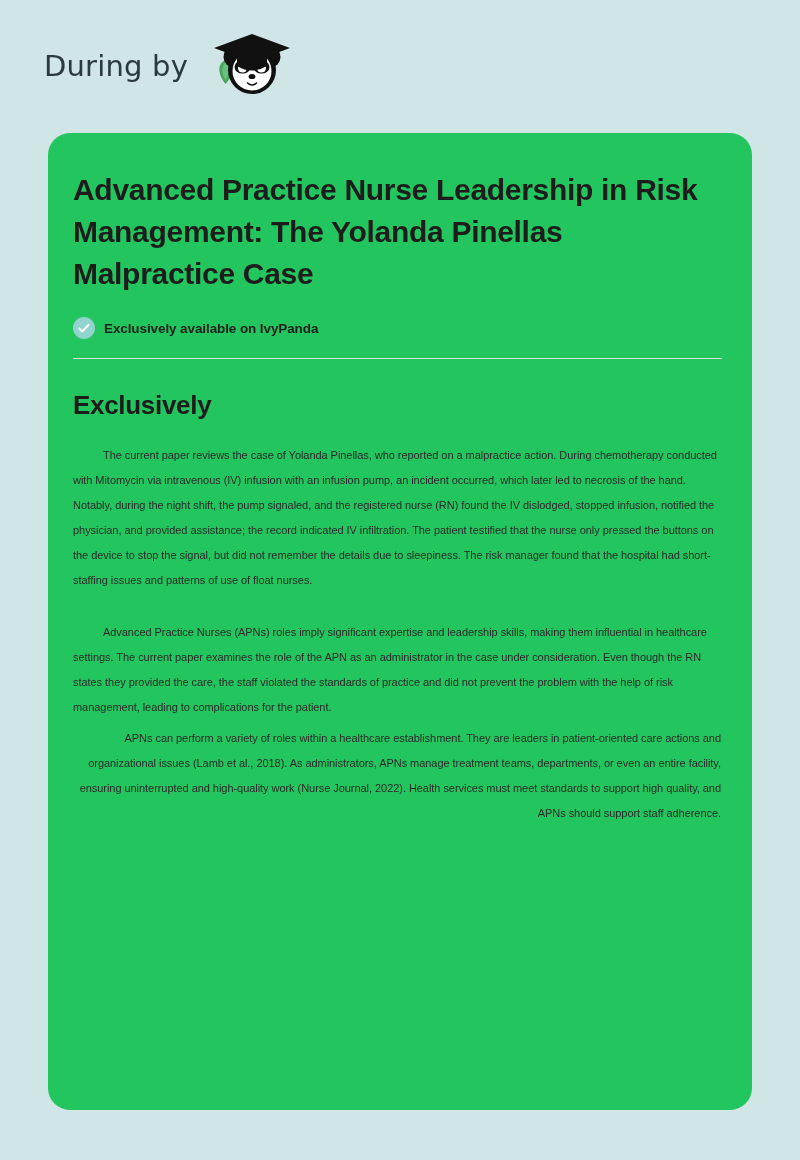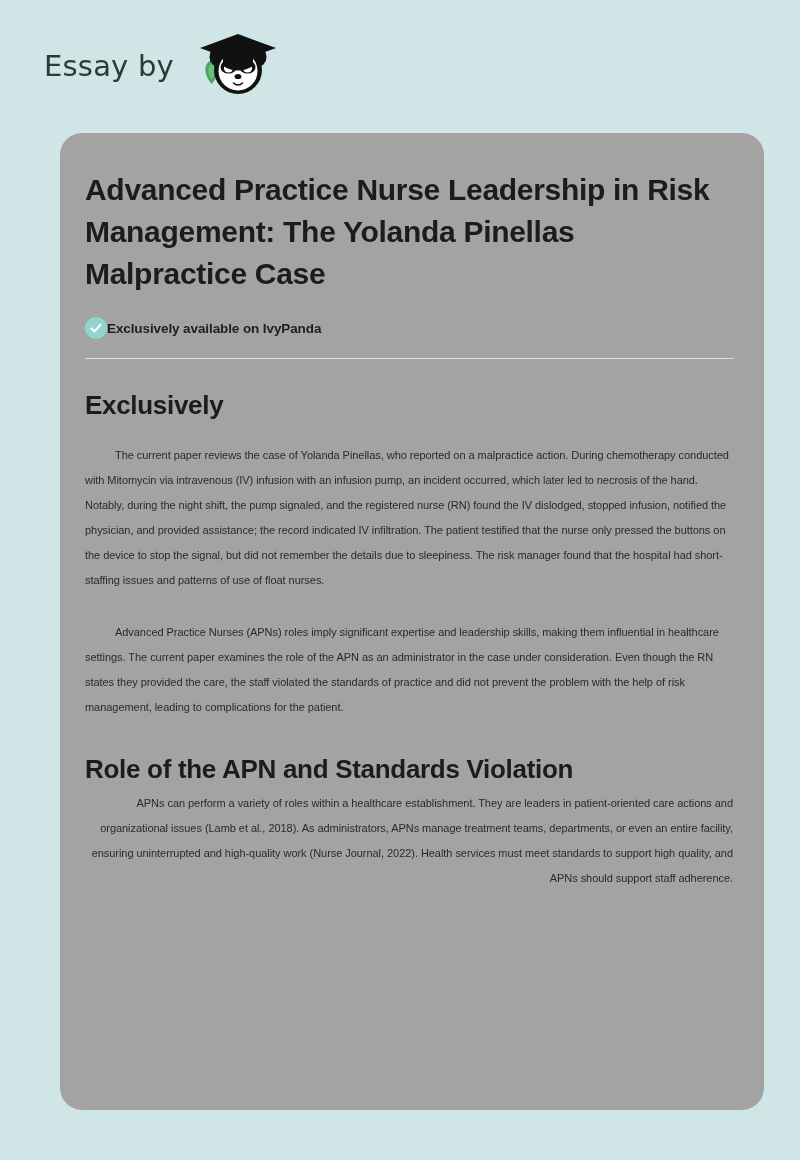--- a/index.html
+++ b/index.html
@@ -58,25 +58,25 @@
   .brand-wordmark .reg {
     font-size: 16px;
     vertical-align: super;
     font-weight: 700;
     line-height: 0;
   }
 
   
   .paper-card {
     position: absolute;
-    left: 60px;
+    left: 48px;
     top: 133px;
     width: 704px;
     height: 977px;
-    background: #a3a3a3;
+    background: #22c55e;
     border-radius: 22px;
     box-sizing: border-box;
     padding: 36px 30px 0 25px;
     overflow: hidden;
   }
   .paper-inner {
     padding: 0 0 0 0;
   }
 
   .doc-title {
@@ -86,20 +86,21 @@
     font-weight: 700;
     color: #1c1c1c;
     letter-spacing: -0.3px;
     margin: 0 0 0 0;
     max-width: 646px;
   }
 
   .exclusive-badge {
     display: flex;
     align-items: center;
+    gap: 9px;
     margin-top: 22px;
   }
   .badge-check-icon {
     width: 22px;
     height: 22px;
     border-radius: 50%;
     background: #91d3cd;
     display: flex;
     align-items: center;
     justify-content: center;
@@ -146,21 +147,21 @@
   }
   .body-paragraph.p-first { margin-top: 22px; }
   .body-paragraph.p-next  { margin-top: 27px; }
   .body-paragraph.p-after-heading { margin-top: 6px; text-align: right; }
 </style>
 </head>
 <body>
 
 <div class="brand-header">
   <div class="brand-lockup">
-    <span class="brand-essay-by">Essay by</span>
+    <span class="brand-essay-by">During by</span>
 
     <span class="brand-logo-mark">
       <svg viewBox="0 0 96 74" width="96" height="74" aria-hidden="true">
 
         <g>
           <rect x="20.5" y="17" width="2.2" height="22" fill="#4aa55e"></rect>
           <path d="M21.6 30 C14 33 12.5 43 21.6 54 C30.7 43 29.2 33 21.6 30 Z" fill="#4aa55e"></path>
           <path d="M21.6 32.5 C17.5 36 17 43 21.6 50 C26.2 43 25.7 36 21.6 32.5 Z" fill="#69c37f"></path>
         </g>
 
@@ -204,18 +205,17 @@
     </div>
 
     <div class="title-divider"></div>
 
     <h2 class="section-heading first">Exclusively</h2>
 
     <p class="body-paragraph p-first">The current paper reviews the case of Yolanda Pinellas, who reported on a malpractice action. During chemotherapy conducted with Mitomycin via intravenous (IV) infusion with an infusion pump, an incident occurred, which later led to necrosis of the hand. Notably, during the night shift, the pump signaled, and the registered nurse (RN) found the IV dislodged, stopped infusion, notified the physician, and provided assistance; the record indicated IV infiltration. The patient testified that the nurse only pressed the buttons on the device to stop the signal, but did not remember the details due to sleepiness. The risk manager found that the hospital had short-staffing issues and patterns of use of float nurses.</p>
 
     <p class="body-paragraph p-next">Advanced Practice Nurses (APNs) roles imply significant expertise and leadership skills, making them influential in healthcare settings. The current paper examines the role of the APN as an administrator in the case under consideration. Even though the RN states they provided the care, the staff violated the standards of practice and did not prevent the problem with the help of risk management, leading to complications for the patient.</p>
 
-    <h2 class="section-heading later">Role of the APN and Standards Violation</h2>
 
     <p class="body-paragraph p-after-heading">APNs can perform a variety of roles within a healthcare establishment. They are leaders in patient-oriented care actions and organizational issues (Lamb et al., 2018). As administrators, APNs manage treatment teams, departments, or even an entire facility, ensuring uninterrupted and high-quality work (Nurse Journal, 2022). Health services must meet standards to support high quality, and APNs should support staff adherence.</p>
 
   </div>
 </div>
 
 </body></html>

